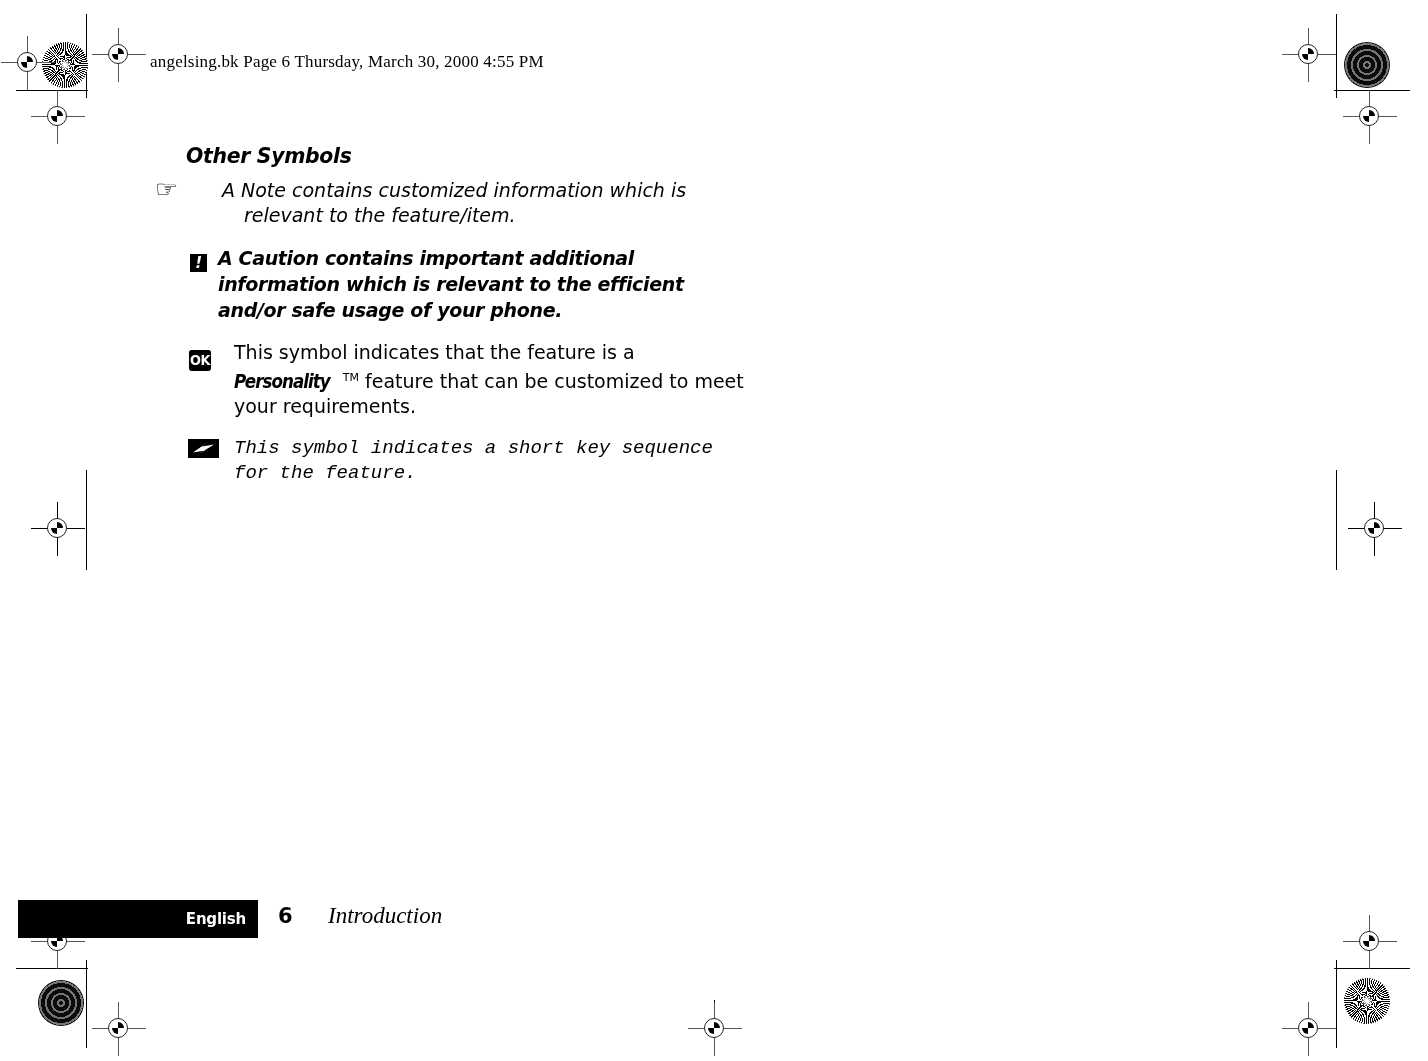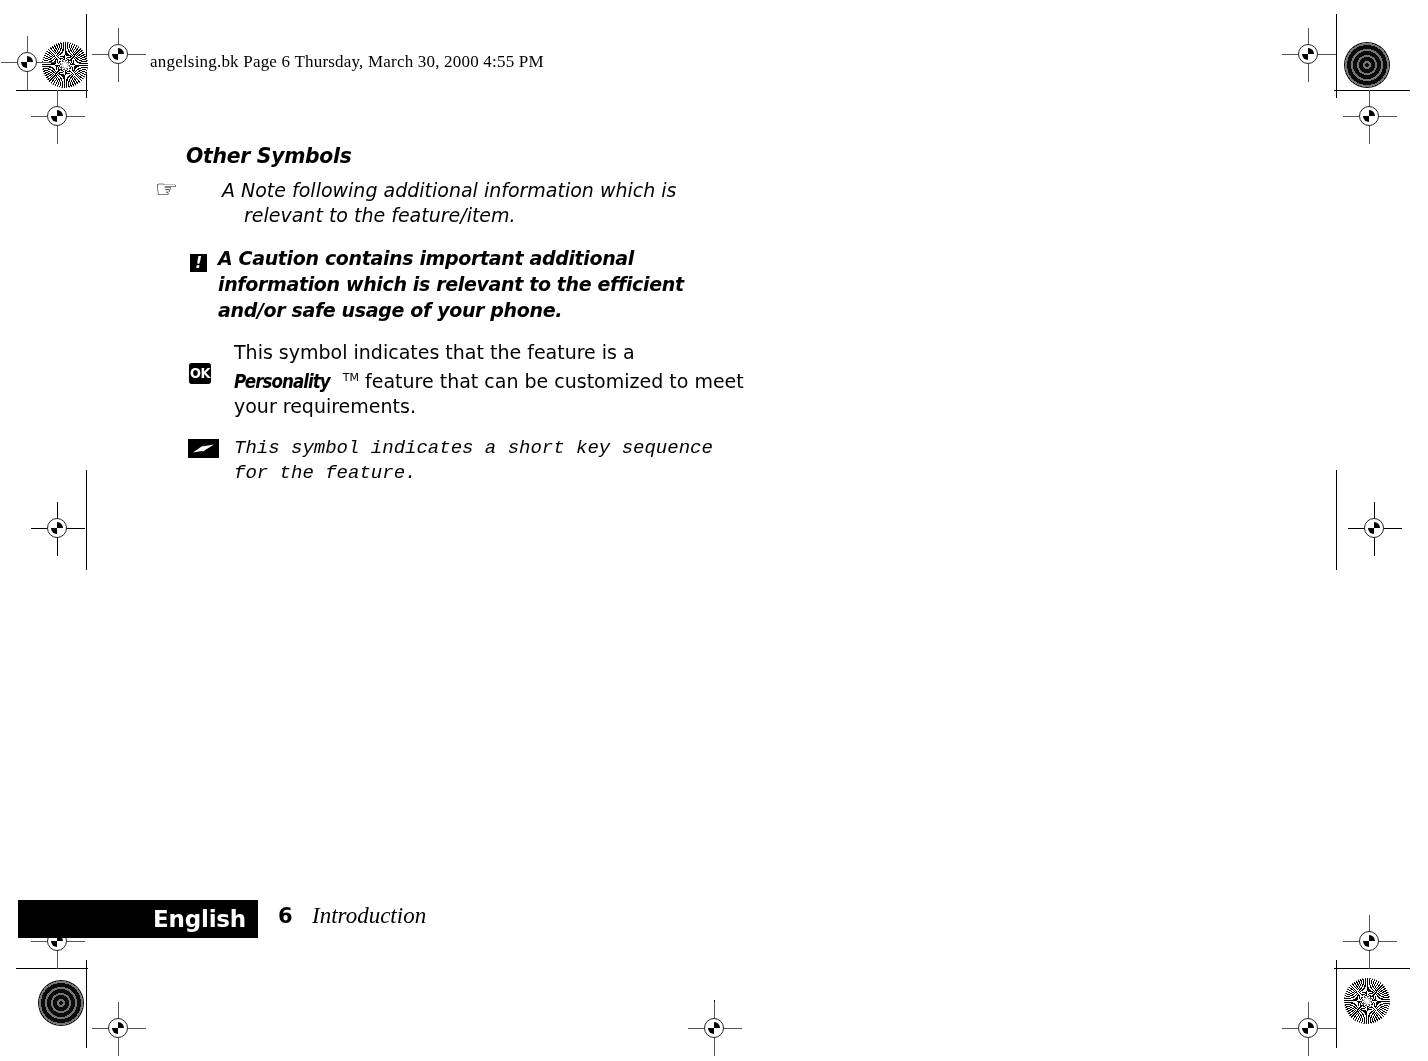--- a/index.html
+++ b/index.html
@@ -172,21 +172,21 @@
     color: #ffffff;
     font-family: "DejaVu Sans", sans-serif;
     font-weight: bold;
     font-style: italic;
     font-size: 15px;
     line-height: 18px;
     text-align: center;
   }
 
   .sym-personality { padding-left: 48px; }
-  .sym-personality .sym-icon { left: 2px; top: 19px; }
+  .sym-personality .sym-icon { left: 2px; top: 6px; }
   .badge-ok {
     display: inline-block;
     width: 24px; height: 21px;
     background: #000000;
     color: #ffffff;
     border-radius: 3px;
     font-family: "DejaVu Sans", sans-serif;
     font-weight: bold;
     font-size: 14px;
     line-height: 21px;
@@ -237,35 +237,35 @@
   }
   #footer-lang {
     position: absolute;
     right: 12px;
     top: 0;
     height: 53px;
     line-height: 38px;
     color: #ffffff;
     font-family: "DejaVu Sans", sans-serif;
     font-weight: bold;
-    font-size: 23px;
+    font-size: 15px;
     letter-spacing: -0.2px;
     text-align: center;
   }
   #footer-page {
     position: absolute;
     left: 278px;
     top: 904px;
     font-family: "DejaVu Sans", sans-serif;
     font-weight: bold;
     font-size: 21px;
   }
   #footer-chapter {
     position: absolute;
-    left: 312px;
+    left: 328px;
     top: 903px;
     font-family: "Liberation Serif", serif;
     font-style: italic;
     font-size: 23px;
   }
 </style>
 </head>
 <body>
 
 <div id="page">
@@ -369,21 +369,21 @@
 
   <div id="content">
 
     <h2 id="section-heading">Other Symbols</h2>
 
 
     <div class="sym-row sym-note">
       <span class="sym-icon">
         <span class="hand-glyph">☞</span>
       </span>
-      <span>A Note following additional information which is relevant to the feature/item.</span>
+      <span>A Note contains customized information which is relevant to the feature/item.</span>
     </div>
 
     <div class="sym-row sym-caution">
       <span class="sym-icon">
         <span class="badge-caution">!</span>
       </span>
       <span>A Caution contains important additional information which is relevant to the efficient and/or safe usage of your phone.</span>
     </div>
 
     <div class="sym-row sym-personality">

